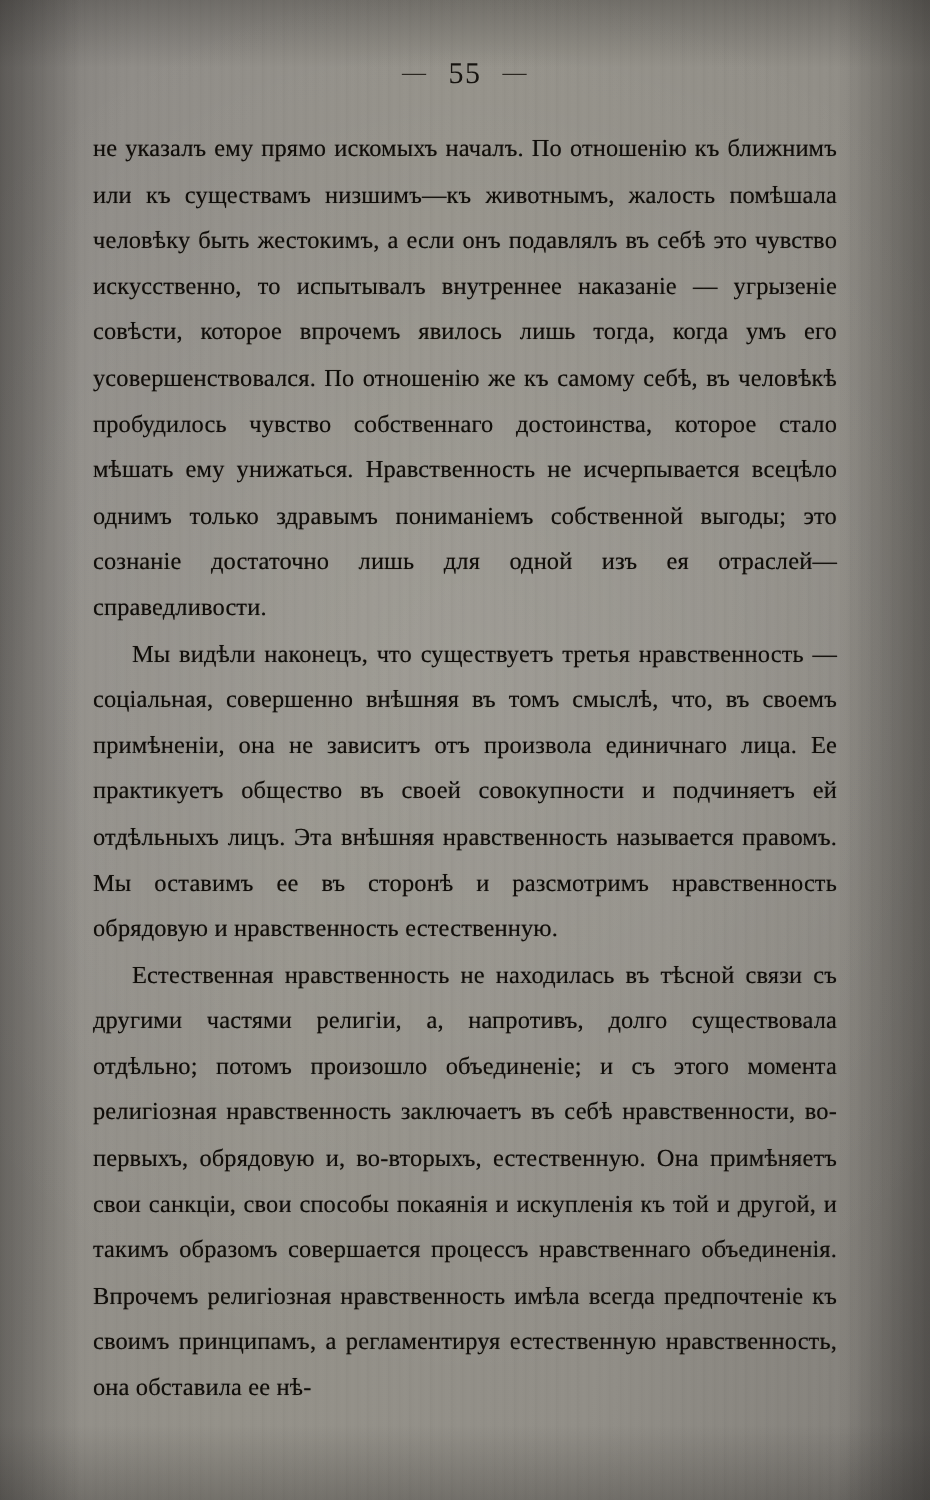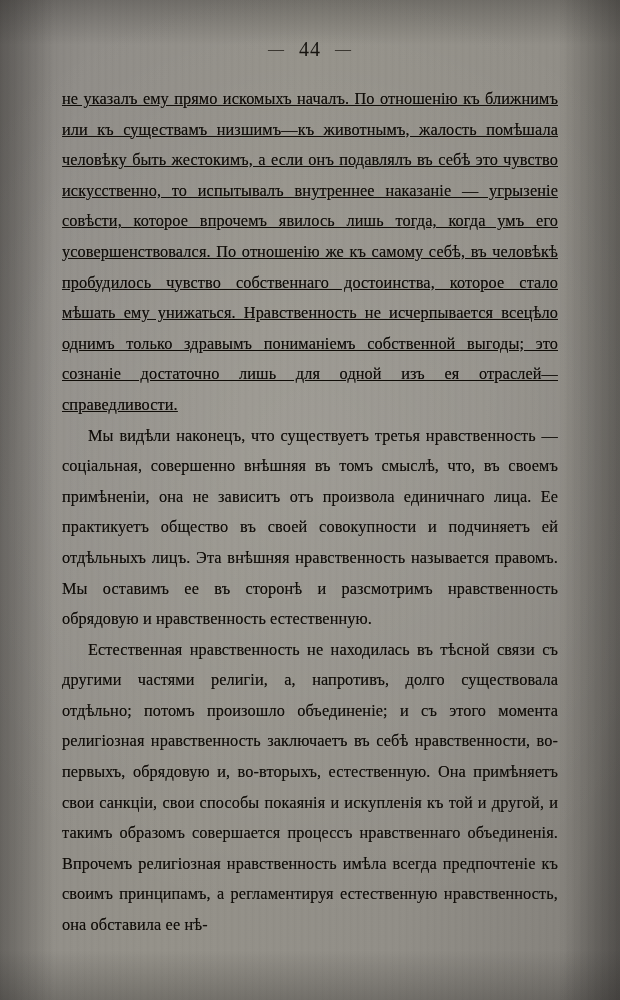--- a/index.html
+++ b/index.html
@@ -86,35 +86,34 @@
     text-justify: inter-word;
     letter-spacing: 0.1px;
     text-shadow: 0 0 0.6px rgba(20,17,13,0.55);
   }
   .para {
     margin: 0;
     text-indent: 26px;
   }
   .para.first {
     text-indent: 0;
-    text-decoration: underline;
   }
   
   .body-text p {
     filter: contrast(1.04);
   }
 </style>
 </head>
 <body>
 
 <div class="page">
   <div class="content">
 
     <div class="folio">
-      <span class="dash">—</span><span class="num">44</span><span class="dash">—</span>
+      <span class="dash">—</span><span class="num">55</span><span class="dash">—</span>
     </div>
 
     <div class="body-text">
       <p class="para first">не указалъ ему прямо искомыхъ началъ. По отношенію къ ближнимъ или къ существамъ низшимъ—къ животнымъ, жалость помѣшала человѣку быть жестокимъ, а если онъ подавлялъ въ себѣ это чувство искусственно, то испытывалъ внутреннее наказаніе — угрызеніе совѣсти, которое впрочемъ явилось лишь тогда, когда умъ его усовершенствовался. По отношенію же къ самому себѣ, въ человѣкѣ пробудилось чувство собственнаго достоинства, которое стало мѣшать ему унижаться. Нравственность не исчерпывается всецѣло однимъ только здравымъ пониманіемъ собственной выгоды; это сознаніе достаточно лишь для одной изъ ея отраслей—справедливости.</p>
       <p class="para">Мы видѣли наконецъ, что существуетъ третья нравственность — соціальная, совершенно внѣшняя въ томъ смыслѣ, что, въ своемъ примѣненіи, она не зависитъ отъ произвола единичнаго лица. Ее практикуетъ общество въ своей совокупности и подчиняетъ ей отдѣльныхъ лицъ. Эта внѣшняя нравственность называется правомъ. Мы оставимъ ее въ сторонѣ и разсмотримъ нравственность обрядовую и нравственность естественную.</p>
       <p class="para">Естественная нравственность не находилась въ тѣсной связи съ другими частями религіи, а, напротивъ, долго существовала отдѣльно; потомъ произошло объединеніе; и съ этого момента религіозная нравственность заключаетъ въ себѣ нравственности, во-первыхъ, обрядовую и, во-вторыхъ, естественную. Она примѣняетъ свои санкціи, свои способы покаянія и искупленія къ той и другой, и такимъ образомъ совершается процессъ нравственнаго объединенія. Впрочемъ религіозная нравственность имѣла всегда предпочтеніе къ своимъ принципамъ, а регламентируя естественную нравственность, она обставила ее нѣ-</p>
     </div>
 
   </div>
 </div>

